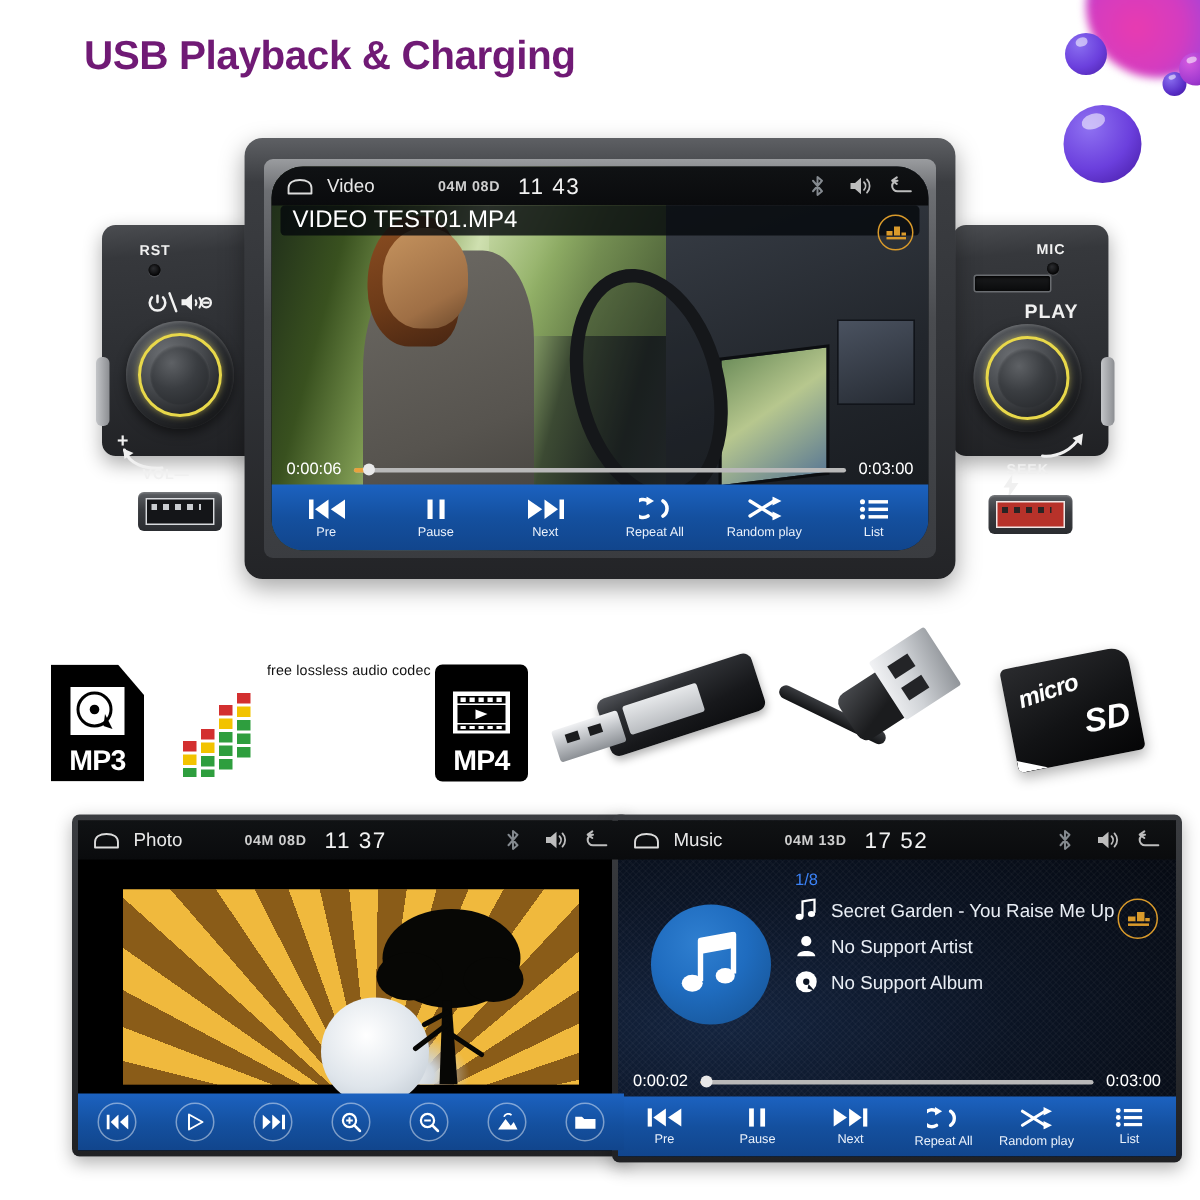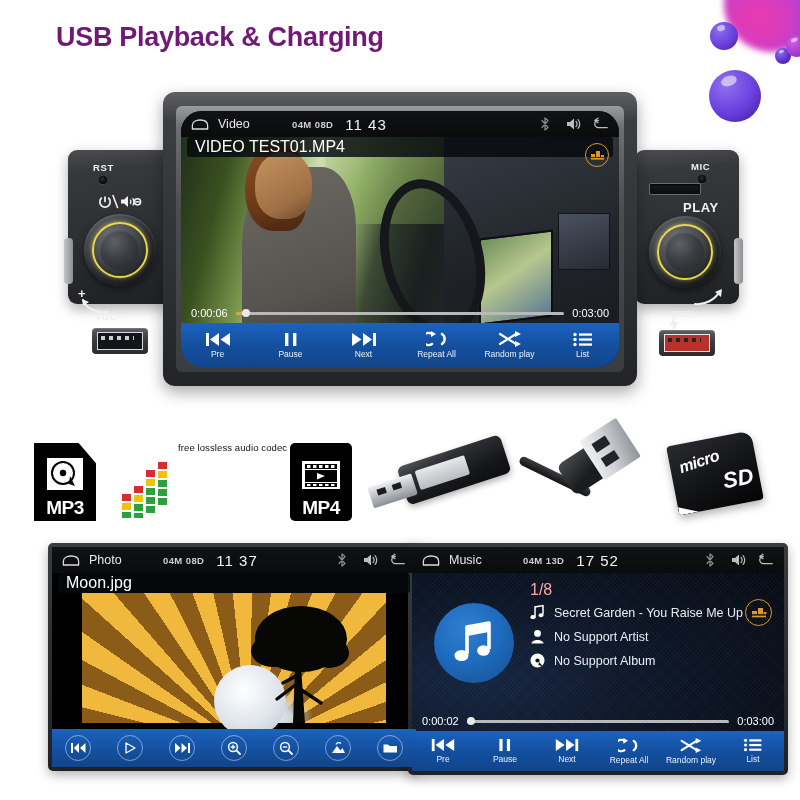--- a/index.html
+++ b/index.html
@@ -360,21 +360,21 @@
   }
   .album-circle {
     position: absolute; left: 22px; top: 56px;
     width: 80px; height: 80px;
     border-radius: 50%;
     background: radial-gradient(circle at 40% 32%, #2f7fd0 0%, #1f6cbf 45%, #15508f 100%);
     display: flex; align-items: center; justify-content: center;
     z-index: 3;
   }
   .track-info { position: absolute; left: 118px; top: 34px; z-index: 4; color: #e9eef5; }
-  .tr-index { font-size: 16px; color: #fca5a5; margin-bottom: 6px; }
+  .tr-index { font-size: 11px; color: #3b82f6; margin-bottom: 6px; }
   .tr-line { display: flex; align-items: center; gap: 9px; margin-bottom: 9px; font-size: 12.5px; }
   .tr-ic { width: 15px; height: 15px; flex: none; }
   .eq-badge-sm {
     position: absolute; right: 12px; top: 52px;
     width: 27px; height: 27px; border-radius: 50%;
     border: 1.6px solid #d99a2b;
     display: flex; align-items: center; justify-content: center;
     z-index: 5;
   }
 
@@ -771,23 +771,20 @@
         <path d="M2 6 L5 6 L9 2.5 L9 13.5 L5 10 L2 10 Z" fill="#dcdcdc"></path>
         <path d="M11 5.5a3.6 3.6 0 0 1 0 5" stroke="#dcdcdc" stroke-width="1.2" fill="none" stroke-linecap="round"></path>
         <path d="M13 3.6a6.4 6.4 0 0 1 0 8.8" stroke="#dcdcdc" stroke-width="1.2" fill="none" stroke-linecap="round"></path>
       </svg>
       <svg class="sb-ic" viewBox="0 0 18 16">
         <path d="M16 12 L6 12 A4 4 0 0 1 6 4 L3 4" fill="none" stroke="#dcdcdc" stroke-width="1.5" stroke-linecap="round" stroke-linejoin="round"></path>
         <path d="M5.5 1.5 L2 4 L5.5 6.5" fill="none" stroke="#dcdcdc" stroke-width="1.5" stroke-linecap="round" stroke-linejoin="round"></path>
       </svg>
     </div>
 
-    <div class="titlebar">
-      <span>Moon.jpg</span>
-    </div>
 
     <div class="photo-icons">
       <div class="cbtn">
         <svg width="15" height="10" viewBox="0 0 15 10">
           <rect x="0" y="0" width="2" height="10" fill="#fff"></rect>
             <path d="M8 0 L8 10 L2.8 5 Z" fill="#fff"></path>
             <path d="M14.5 0 L14.5 10 L9 5 Z" fill="#fff"></path>
         </svg>
       </div>
       <div class="cbtn">

